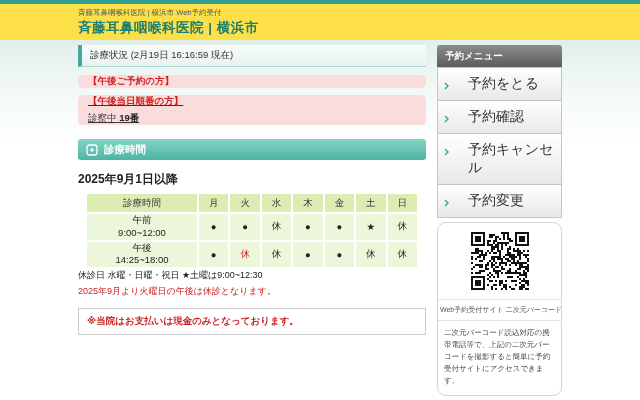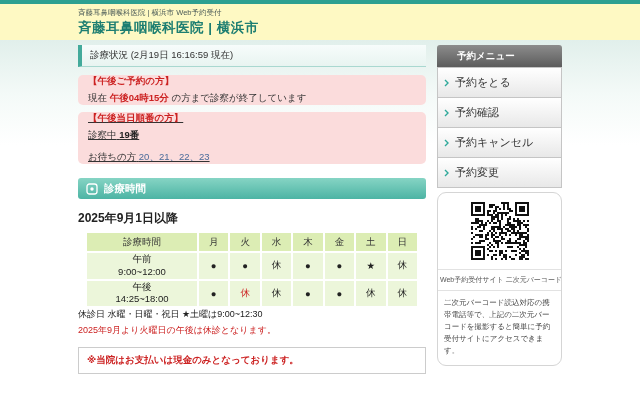--- a/index.html
+++ b/index.html
@@ -1,21 +1,21 @@
 <!DOCTYPE html>
 <html><head>
 <meta charset="utf-8">
 <style>
   * { margin:0; padding:0; box-sizing:border-box; }
   html,body { width:640px; height:400px; }
   body { font-family:"Liberation Sans","DejaVu Sans",sans-serif; background:#fff; }
   .page { position:relative; width:640px; height:400px; overflow:hidden; background:#fff; }
 
   .topbar { height:4px; background:#2da091; }
-  .header { position:relative; height:36px; background:#fef9c3; }
+  .header { position:relative; height:36px; background:#fde047; }
   .breadcrumb { position:absolute; left:78px; top:4px; font-size:7.5px; color:#4a5a57; }
   .site-title { position:absolute; left:78px; top:15px; font-size:13.5px; font-weight:bold; color:#1d7e71; letter-spacing:0.5px; }
 
   .main { position:absolute; top:40px; left:0; width:640px; height:324px;
           background:linear-gradient(to bottom,#e1efeb 0px,#f4faf8 55px,#ffffff 105px); }
 
   .left-col { position:absolute; left:78px; top:5px; width:348px; }
 
   .status-heading { border-left:4px solid #43aa9b; border-bottom:1px solid #a9d8d0;
     background:linear-gradient(to bottom,#f7fcfb,#e8f4f1);
@@ -46,24 +46,24 @@
   .hours td.closed-red { color:#cc2222; }
 
   .note1 { font-size:9px; color:#222; }
   .note2 { margin-top:3px; font-size:9px; color:#cc2222; }
 
   .cash-box { margin-top:10px; border:1px solid #cccccc; background:#fff;
     padding:6px 8px; font-size:9.5px; font-weight:bold; color:#cc2222; }
 
   .sidebar { position:absolute; left:437px; top:5px; width:125px; }
   .menu-header { background:linear-gradient(to bottom,#8c8c8c,#5a5a5a); color:#fff;
-    font-size:9.5px; font-weight:bold; padding:5px 20px; border-radius:3px 3px 0 0; }
+    font-size:9.5px; font-weight:bold; padding:5px 8px; border-radius:3px 3px 0 0; }
   .menu-item { position:relative; background:linear-gradient(to bottom,#ffffff,#e8e8e8);
-    border:1px solid #c5c5c5; margin-top:-1px; padding:7px 4px 7px 17px;
-    font-size:11px; color:#333; cursor:pointer; }
+    border:1px solid #c5c5c5; margin-top:-1px; padding:7px 4px 7px 30px;
+    font-size:14px; color:#333; cursor:pointer; }
   .menu-item .chev { position:absolute; left:6px; top:9px; }
 
   .qr-box { margin-top:4px; border:1px solid #d5d5d5; border-radius:9px; background:#fff; overflow:hidden; }
   .qr-area { padding:9px 0 9px; text-align:center; }
   .qr-area svg { display:block; margin:0 auto; }
   .qr-caption { border-top:1px solid #e2e2e2; border-bottom:1px solid #e2e2e2;
     padding:5px 2px; font-size:7px; color:#555; text-align:center; white-space:nowrap; }
   .qr-desc { padding:6px 6px 8px; font-size:7.5px; color:#444; line-height:1.6; }
 </style>
 </head>
@@ -79,34 +79,27 @@
   </div>
 
   <div class="main">
 
     <div class="left-col">
 
       <div class="status-heading">診療状況 (2月19日 16:16:59 現在)</div>
 
       <div class="pink-box first">
         <div class="pink-label">【午後ご予約の方】</div>
-        <div class="pink-line">
-          <span>現在 </span><span class="red-strong">午後04時15分</span><span> の方まで診察が終了しています</span>
-        </div>
       </div>
 
       <div class="pink-box second">
         <div class="pink-label">【午後当日順番の方】</div>
         <div class="pink-line">
           <span>診察中</span>
           <span class="num-strong">19番</span>
-        </div>
-        <div class="wait-line">
-          <span>お待ちの方</span>
-          <span class="wait-numbers">20、21、22、23</span>
         </div>
       </div>
 
       <div class="section-bar">
         <span class="bar-icon">
           <svg width="12" height="12" viewBox="0 0 12 12">
             <rect x="1" y="1" width="10" height="10" rx="2.5" fill="none" stroke="#ffffff" stroke-width="1.3"></rect>
             <circle cx="6" cy="6" r="1.7" fill="#ffffff"></circle>
           </svg>
         </span>

